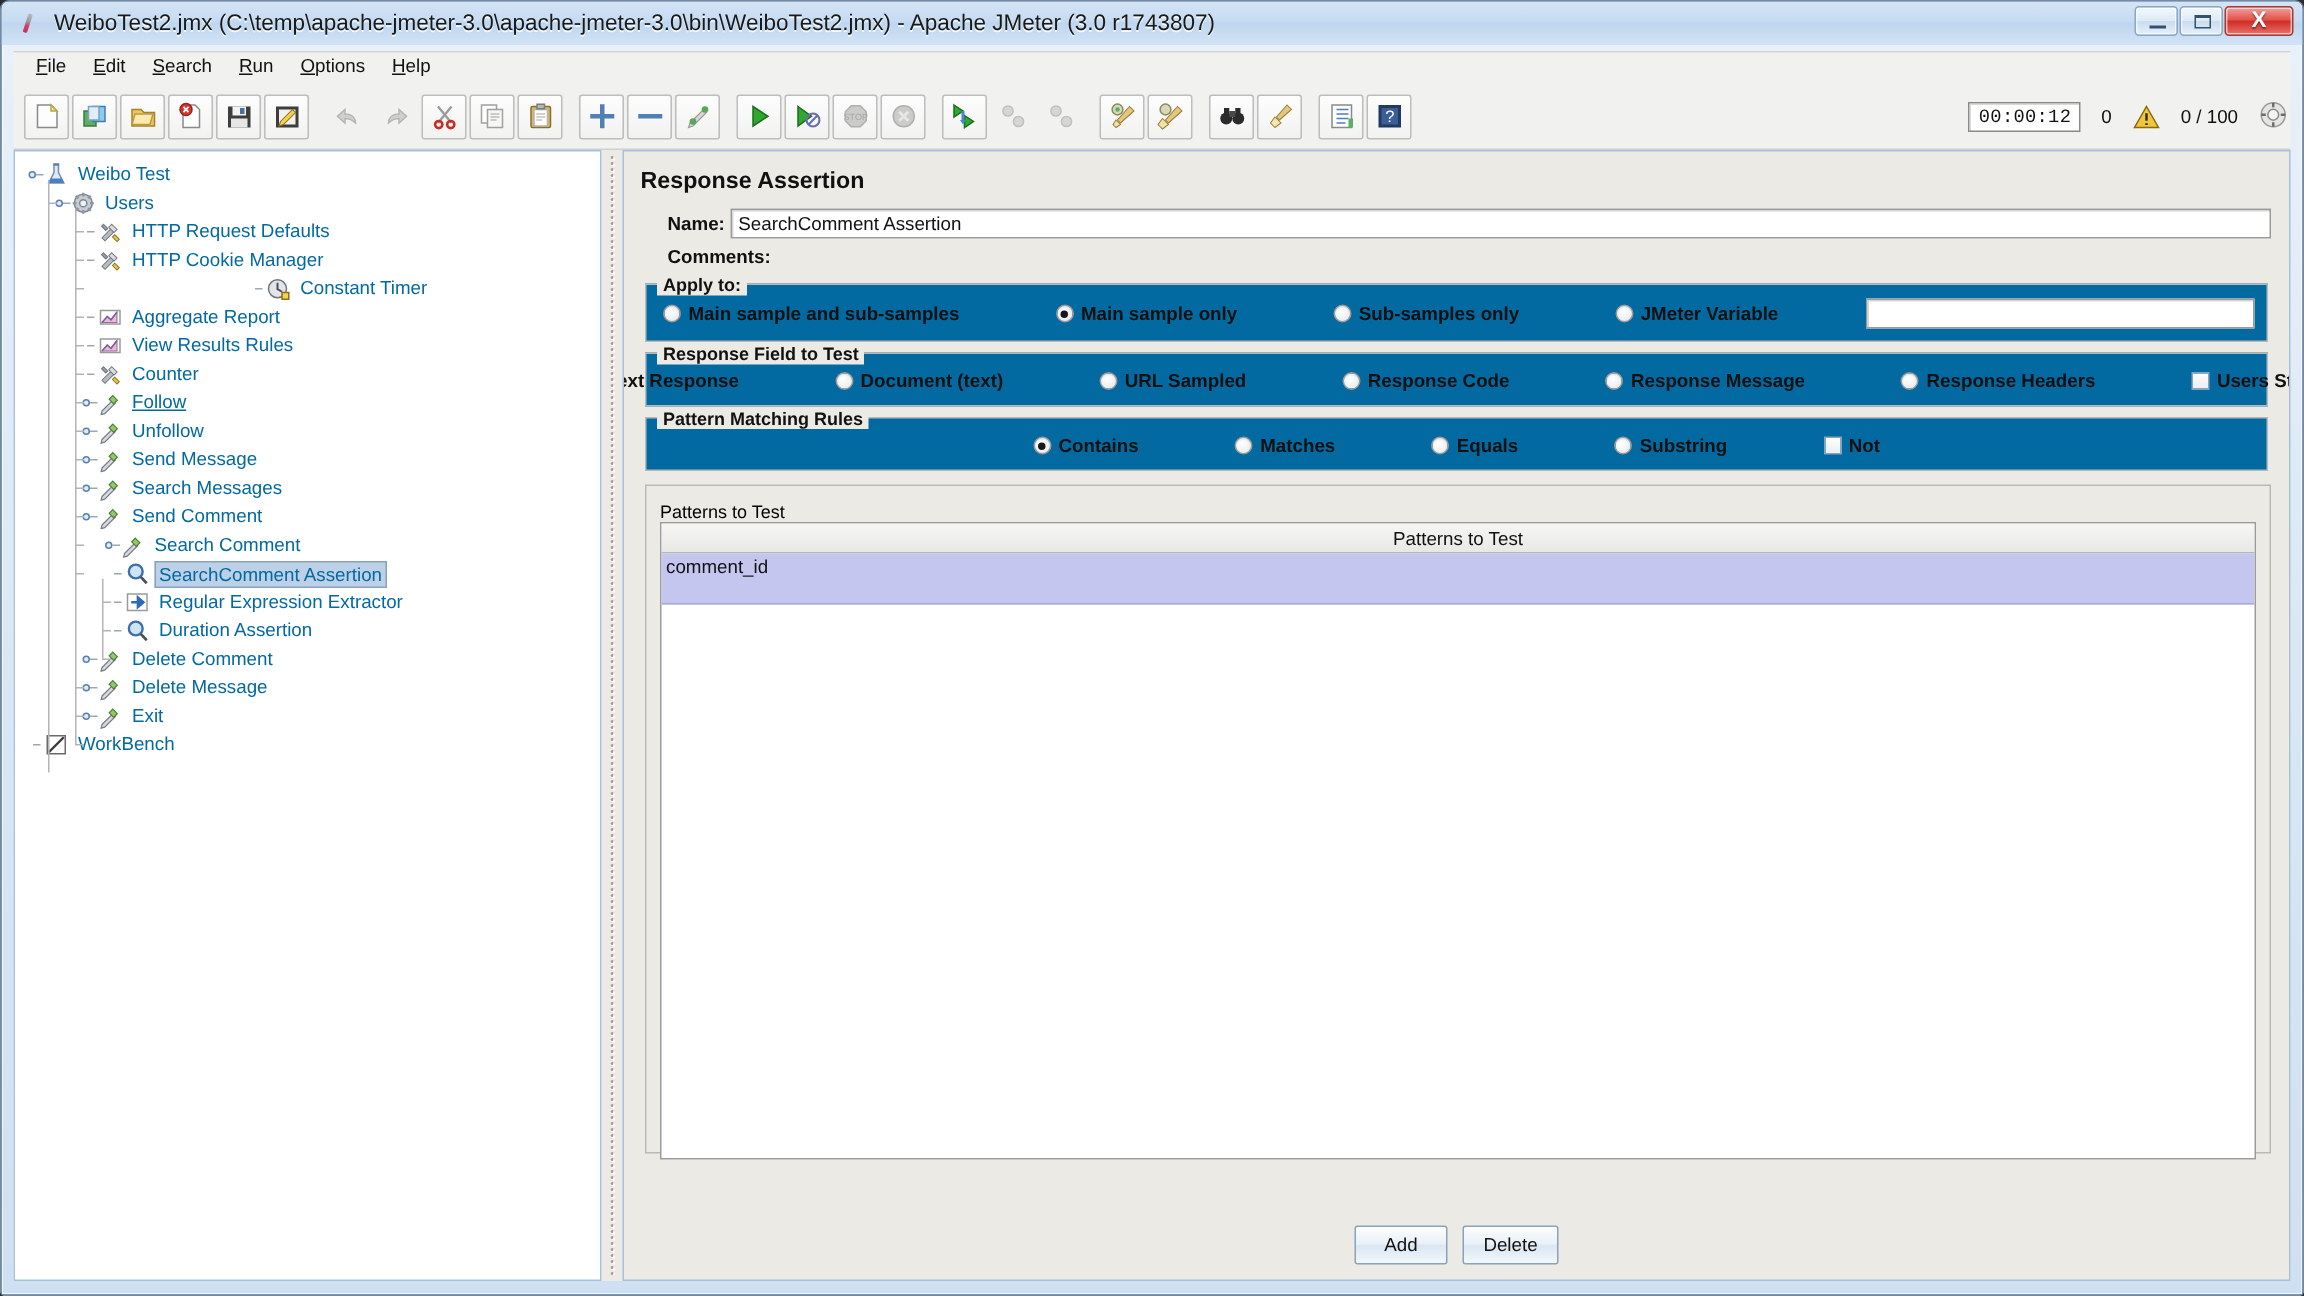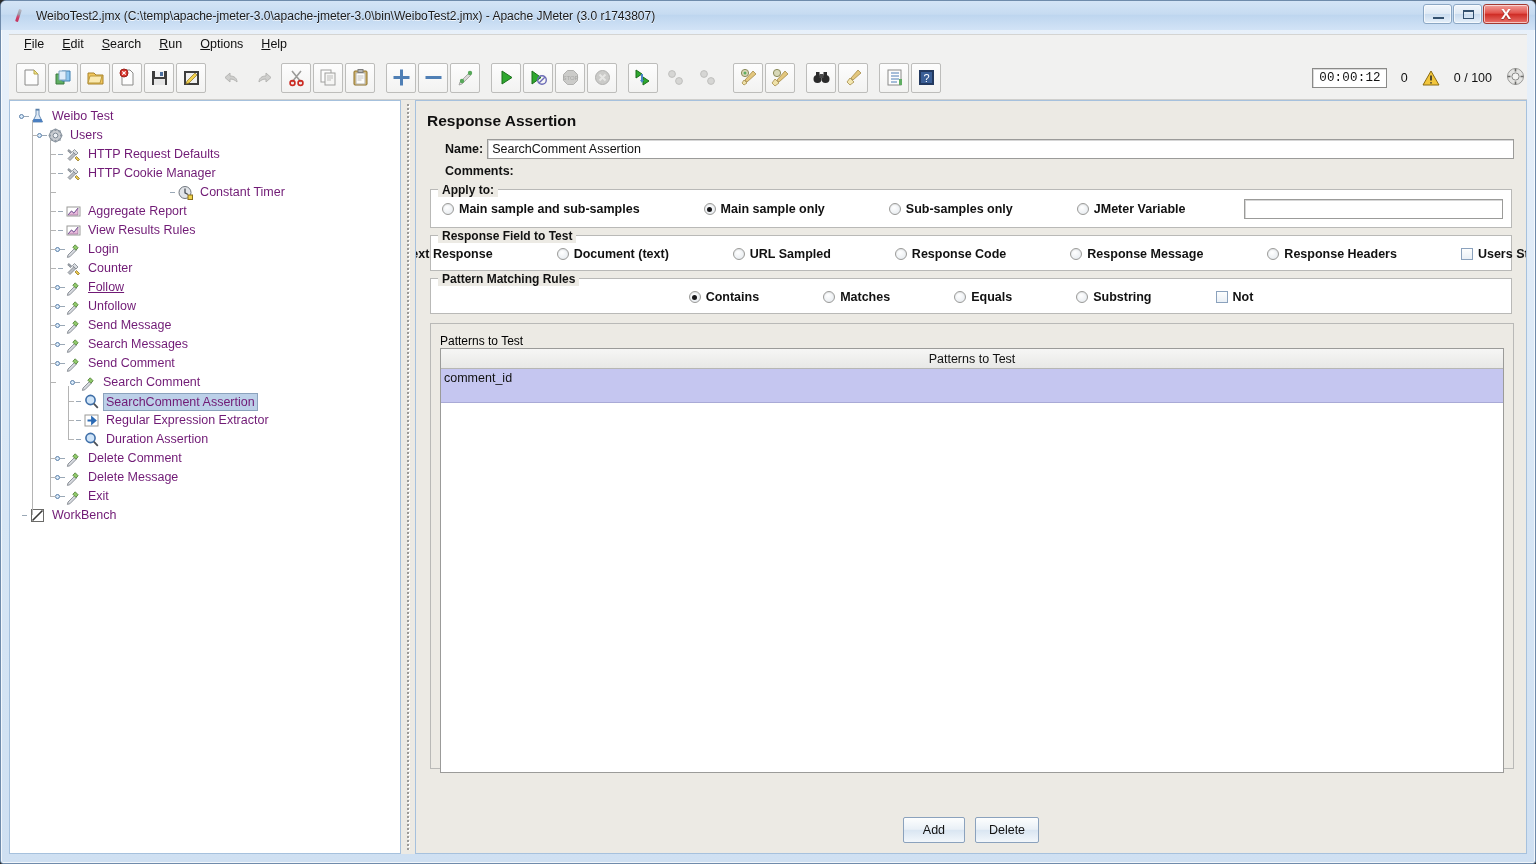--- a/index.html
+++ b/index.html
@@ -29,21 +29,21 @@
   #title-icon {
     margin-left:10px; width:16px; height:16px; position:relative;
   }
   #title-icon .flask {
     position:absolute; left:6px; top:1px; width:3px; height:13px;
     background:linear-gradient(180deg,#b9b9c5 0%,#9a9aa8 40%,#d0416b 62%,#c2315c 100%);
     transform:rotate(18deg);
     border-radius:1px;
   }
   #title-text {
-    margin-left:9px; font-size:12px; color:#18191b; white-space:nowrap;
+    margin-left:9px; font-size:15px; color:#18191b; white-space:nowrap;
     font-family:"Liberation Sans", sans-serif;
     text-shadow:0 1px 0 rgba(255,255,255,.8);
   }
   #win-buttons { position:absolute; right:6px; top:3px; display:flex; gap:1px; }
   .win-btn {
     width:29px; height:20px; border:1px solid #8ba7c4;
     background:linear-gradient(180deg,#f2f7fc 0%,#dfeaf5 48%,#cadcef 52%,#e6f0fa 100%);
     border-radius:3px; position:relative;
     box-shadow:inset 0 0 0 1px rgba(255,255,255,.6);
   }
@@ -132,21 +132,21 @@
     background-size:3px 4px, 3px 4px;
     background-position:0 0, 1px 1px;
   }
   #right-panel {
     position:absolute; left:406px; top:0; right:0; bottom:0;
     background:#eceae4;
     border:1px solid #a6c1dd;
     overflow:hidden;
   }
   
-  #tree { padding:6px 0 0 0; font-size:12.5px; color:#701a75; }
+  #tree { padding:6px 0 0 0; font-size:12.5px; color:#0369a1; }
   .tnode {
     position:relative; height:19px; line-height:19px; white-space:nowrap;
     display:flex; align-items:center;
   }
   .tnode .lbl { padding:0 3px; }
   .tnode.sel .lbl {
     background:#bcd0e8; border:1px solid #8ba2bd; padding:0 2px;
     line-height:16px;
   }
   .ticon { width:17px; height:17px; margin-right:3px; flex:0 0 17px; position:relative; }
@@ -171,21 +171,21 @@
   .field-label { font-size:12.5px; font-weight:bold; color:#111; margin-right:4px; }
   .field-input {
     flex:1; height:20px; background:#fff; border:1px solid #9b9b99;
     box-shadow:inset 1px 1px 0 #d6d6d6;
     font-size:12.5px; color:#111; padding:1px 4px; line-height:17px;
     font-family:"Liberation Sans", sans-serif;
   }
   .field-input.plain { background:#eceae4; border:none; box-shadow:none; }
   .groupbox {
     margin:7px 14px 0 14px; border:1px solid #b9b9b7; position:relative;
-    padding:12px 8px 10px 8px; background:#ffffff;
+    padding:12px 8px 10px 8px; background:#0369a1;
   }
   .groupbox > .gtitle {
     position:absolute; left:7px; top:-7px; background:#eceae4;
     padding:0 4px; font-size:12px; font-weight:bold; color:#111;
   }
   .radio-row { display:flex; align-items:center;gap:48px; }
   .rb {
     width:12px; height:12px; border-radius:50%;
     border:1px solid #9a9a98;
     background:radial-gradient(circle at 40% 35%, #ffffff 0%, #eef1f4 60%, #dfe3e8 100%);
@@ -574,31 +574,20 @@
           <div class="tnode" style="padding-left: 44px;">
             <span class="thandle">
               <span class="hb" style="left:4px;"></span>
             </span>
             <span class="ticon"><svg width="17" height="17" viewBox="0 0 17 17">
                 <rect x="2" y="4" width="13" height="9" fill="#ffffff" stroke="#9a9a98"></rect>
                 <path d="M3 12l3.5-4 2.5 2.2 4-5.2V12z" fill="#e8b9dc" stroke="#9a6f93" stroke-width=".7"></path>
                 <path d="M3 12l3.5-4 2.5 2.2 4-5.2" stroke="#7d5f9e" fill="none" stroke-width="1"></path>
               </svg></span>
             <span class="lbl">View Results Rules</span>
-          </div>
-          <div class="tnode" style="padding-left: 44px;">
-            <span class="thandle">
-              <span class="hk"></span>
-              <span class="hb"></span>
-            </span>
-            <span class="ticon"><svg width="17" height="17" viewBox="0 0 17 17">
-                <path d="M3 14l7-7 1.8 1.8-7 7-2.4.6z" fill="#d6d9de" stroke="#767c85" stroke-width=".8"></path>
-                <path d="M10.2 3.8l3 3-2.4 2.4-3-3z" fill="#8fc96a" stroke="#4f7d35" stroke-width=".8"></path>
-              </svg></span>
-            <span class="lbl">Login</span>
           </div>
           <div class="tnode" style="padding-left: 44px;">
             <span class="thandle">
               <span class="hb" style="left:4px;"></span>
             </span>
             <span class="ticon"><svg width="17" height="17" viewBox="0 0 17 17">
                 <path d="M3 12.5l6-6 2 2-6 6z" fill="#b9bcc2" stroke="#6f757d" stroke-width=".7"></path>
                 <path d="M9.5 3.5l3.5 3.5-2 2-3.5-3.5z" fill="#d9dce1" stroke="#6f757d" stroke-width=".7"></path>
                 <path d="M10 12l3 3 1.5-1.5-3-3z" fill="#e8c64a" stroke="#8a6f1e" stroke-width=".7"></path>
                 <path d="M4 3.5l2.8 2.8-1.3 1.3L2.7 4.8z" fill="#9aa0a8" stroke="#6f757d" stroke-width=".7"></path>

